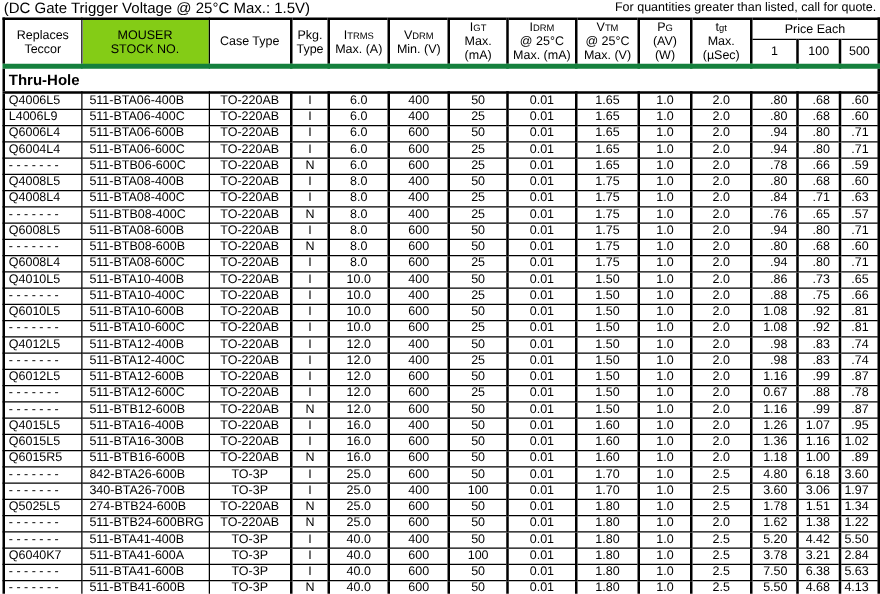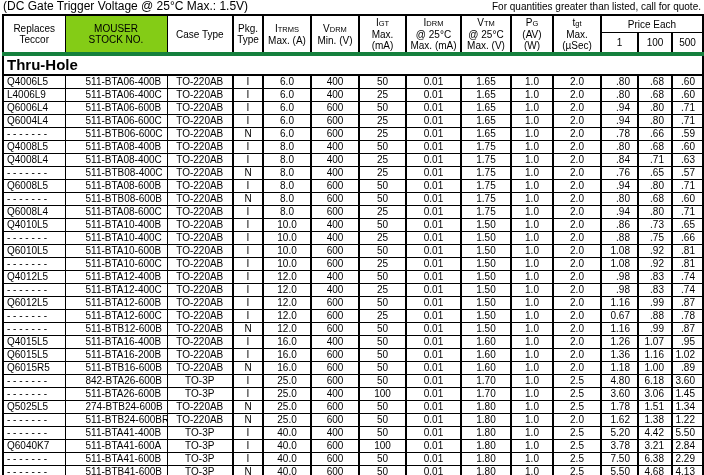--- a/index.html
+++ b/index.html
@@ -35,30 +35,30 @@
   thead{border-bottom:4px solid #15803d;border-radius:17px;}
   th.shaded{background:#84cc16;}
   .hl{display:block;}
   .sub{font-size:7.5px;}
   th.tier{height:17px;}
 
   
   .bl2{border-left-width:2px;}
 
   td.section{
-    font-weight:bold;font-size:15px;line-height:16px;height:17px;
+    font-weight:bold;font-size:12px;line-height:16px;height:17px;
     text-align:left;padding:0 0 1px 3px;border-bottom:2px solid #000;
   }
 
   tbody td{
     font-size:10px;line-height:12px;height:12px;
     padding:0;white-space:nowrap;text-align:center;
   }
   tbody td.c0{text-align:left;padding-left:3px;}
-  tbody td.c1{text-align:left;padding-left:20px;}
+  tbody td.c1{text-align:left;padding-left:6px;}
   tbody td.c3,tbody td.c4,tbody td.c5,tbody td.c6,tbody td.c7,
   tbody td.c8,tbody td.c9,tbody td.c10{border-left-width:2px;}
   tbody td.c11,tbody td.c12,tbody td.c13{
     text-align:right;padding-right:7px;border-left-width:2px;
   }
 </style>
 </head>
 <body>
 
 <div class="topbar">
@@ -476,21 +476,21 @@
         <td class="c7">0.01</td>
         <td class="c8">1.60</td>
         <td class="c9">1.0</td>
         <td class="c10">2.0</td>
         <td class="c11">1.26</td>
         <td class="c12">1.07</td>
         <td class="c13">.95</td>
       </tr>
       <tr>
         <td class="c0">Q6015L5</td>
-        <td class="c1">511-BTA16-200B</td>
+        <td class="c1">511-BTA16-300B</td>
         <td class="c2">TO-220AB</td>
         <td class="c3">I</td>
         <td class="c4">16.0</td>
         <td class="c5">600</td>
         <td class="c6">50</td>
         <td class="c7">0.01</td>
         <td class="c8">1.60</td>
         <td class="c9">1.0</td>
         <td class="c10">2.0</td>
         <td class="c11">1.36</td>
@@ -524,33 +524,33 @@
         <td class="c7">0.01</td>
         <td class="c8">1.70</td>
         <td class="c9">1.0</td>
         <td class="c10">2.5</td>
         <td class="c11">4.80</td>
         <td class="c12">6.18</td>
         <td class="c13">3.60</td>
       </tr>
       <tr>
         <td class="c0">- - - - - - -</td>
-        <td class="c1">511-BTA26-600B</td>
+        <td class="c1">340-BTA26-700B</td>
         <td class="c2">TO-3P</td>
         <td class="c3">I</td>
         <td class="c4">25.0</td>
         <td class="c5">400</td>
         <td class="c6">100</td>
         <td class="c7">0.01</td>
         <td class="c8">1.70</td>
         <td class="c9">1.0</td>
         <td class="c10">2.5</td>
         <td class="c11">3.60</td>
         <td class="c12">3.06</td>
-        <td class="c13">1.45</td>
+        <td class="c13">1.97</td>
       </tr>
       <tr>
         <td class="c0">Q5025L5</td>
         <td class="c1">274-BTB24-600B</td>
         <td class="c2">TO-220AB</td>
         <td class="c3">N</td>
         <td class="c4">25.0</td>
         <td class="c5">600</td>
         <td class="c6">50</td>
         <td class="c7">0.01</td>
@@ -616,21 +616,21 @@
         <td class="c3">I</td>
         <td class="c4">40.0</td>
         <td class="c5">600</td>
         <td class="c6">50</td>
         <td class="c7">0.01</td>
         <td class="c8">1.80</td>
         <td class="c9">1.0</td>
         <td class="c10">2.5</td>
         <td class="c11">7.50</td>
         <td class="c12">6.38</td>
-        <td class="c13">2.29</td>
+        <td class="c13">5.63</td>
       </tr>
       <tr>
         <td class="c0">- - - - - - -</td>
         <td class="c1">511-BTB41-600B</td>
         <td class="c2">TO-3P</td>
         <td class="c3">N</td>
         <td class="c4">40.0</td>
         <td class="c5">600</td>
         <td class="c6">50</td>
         <td class="c7">0.01</td>

